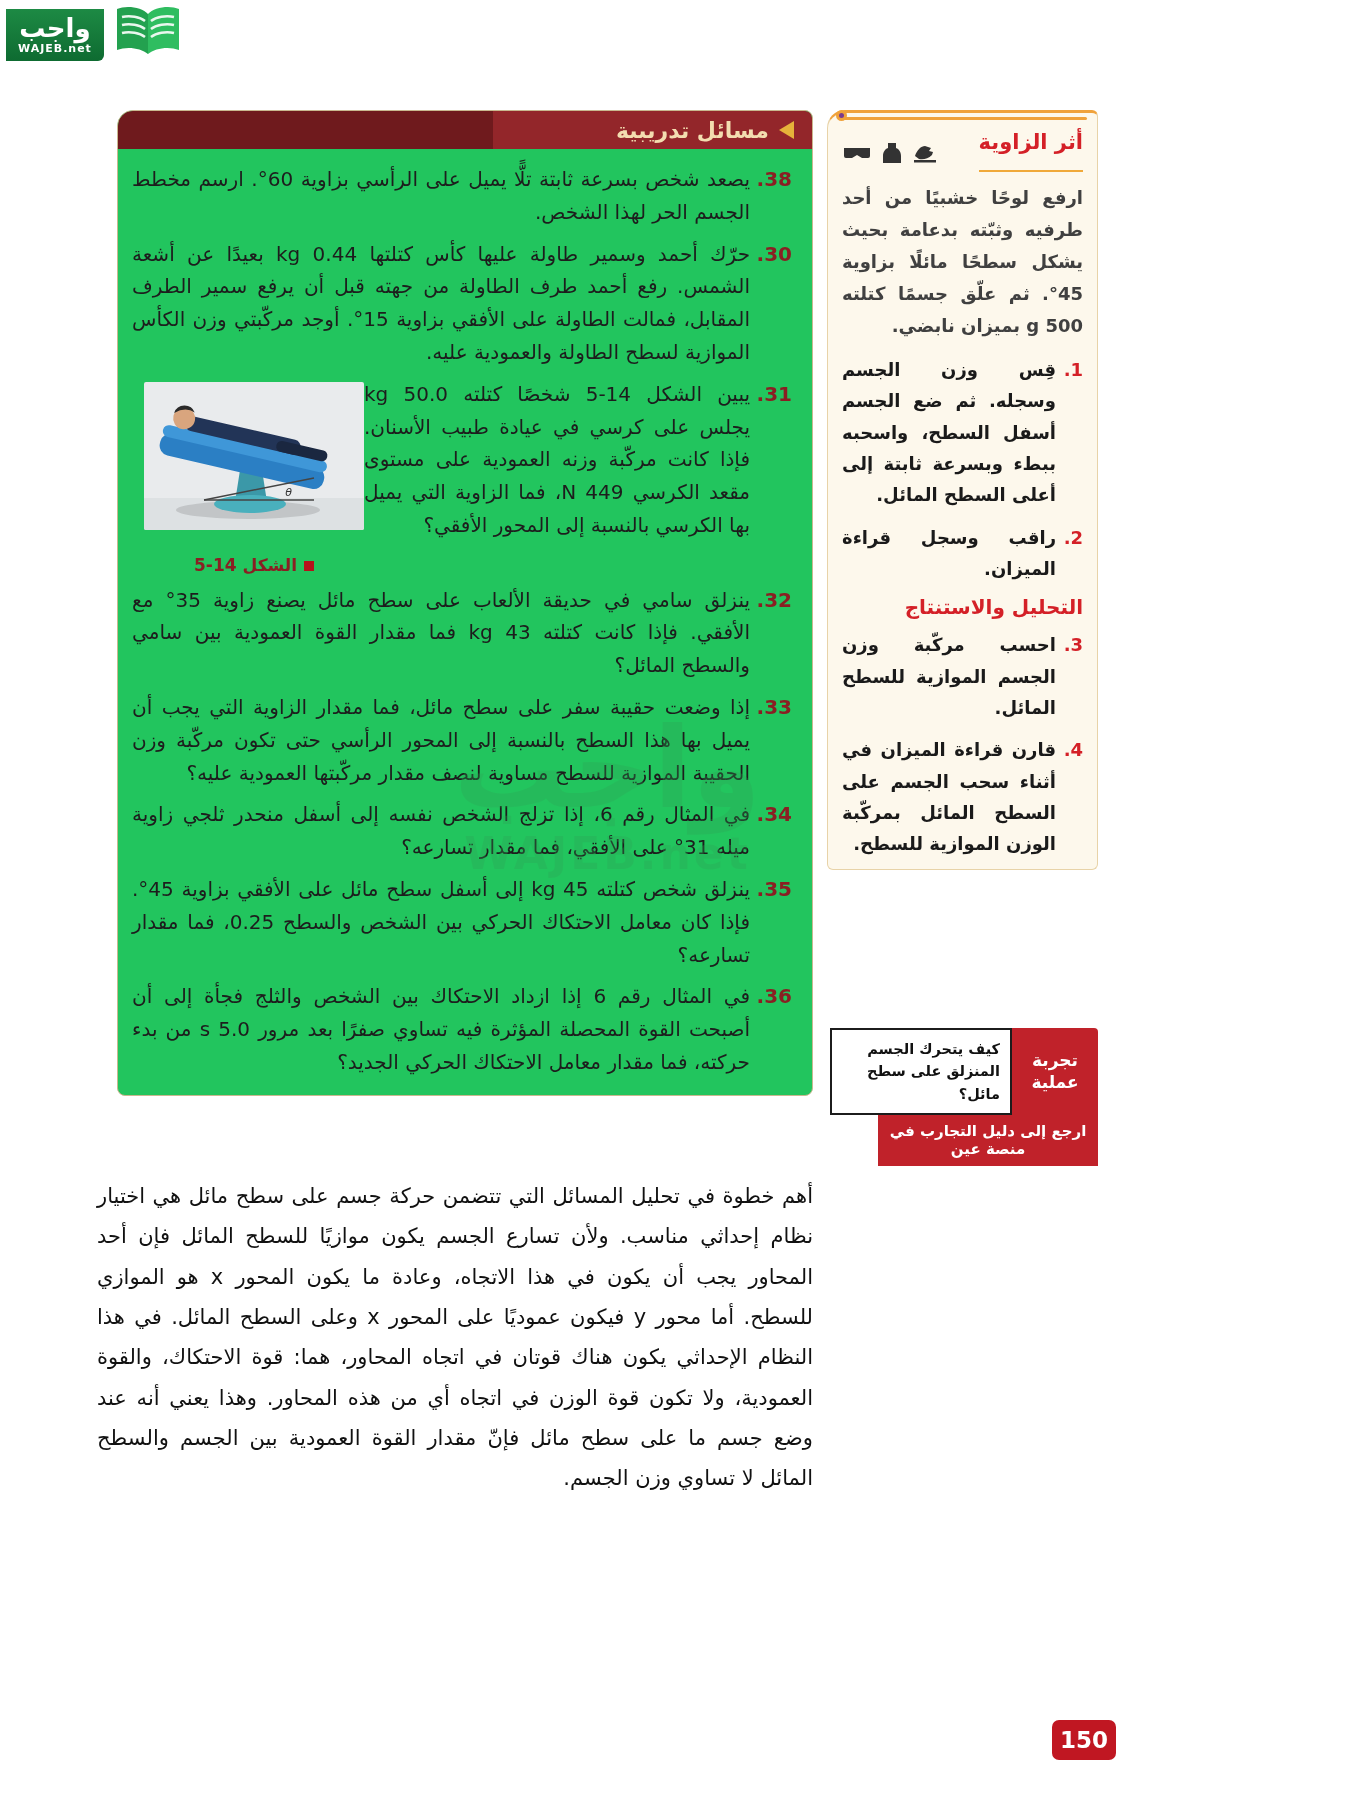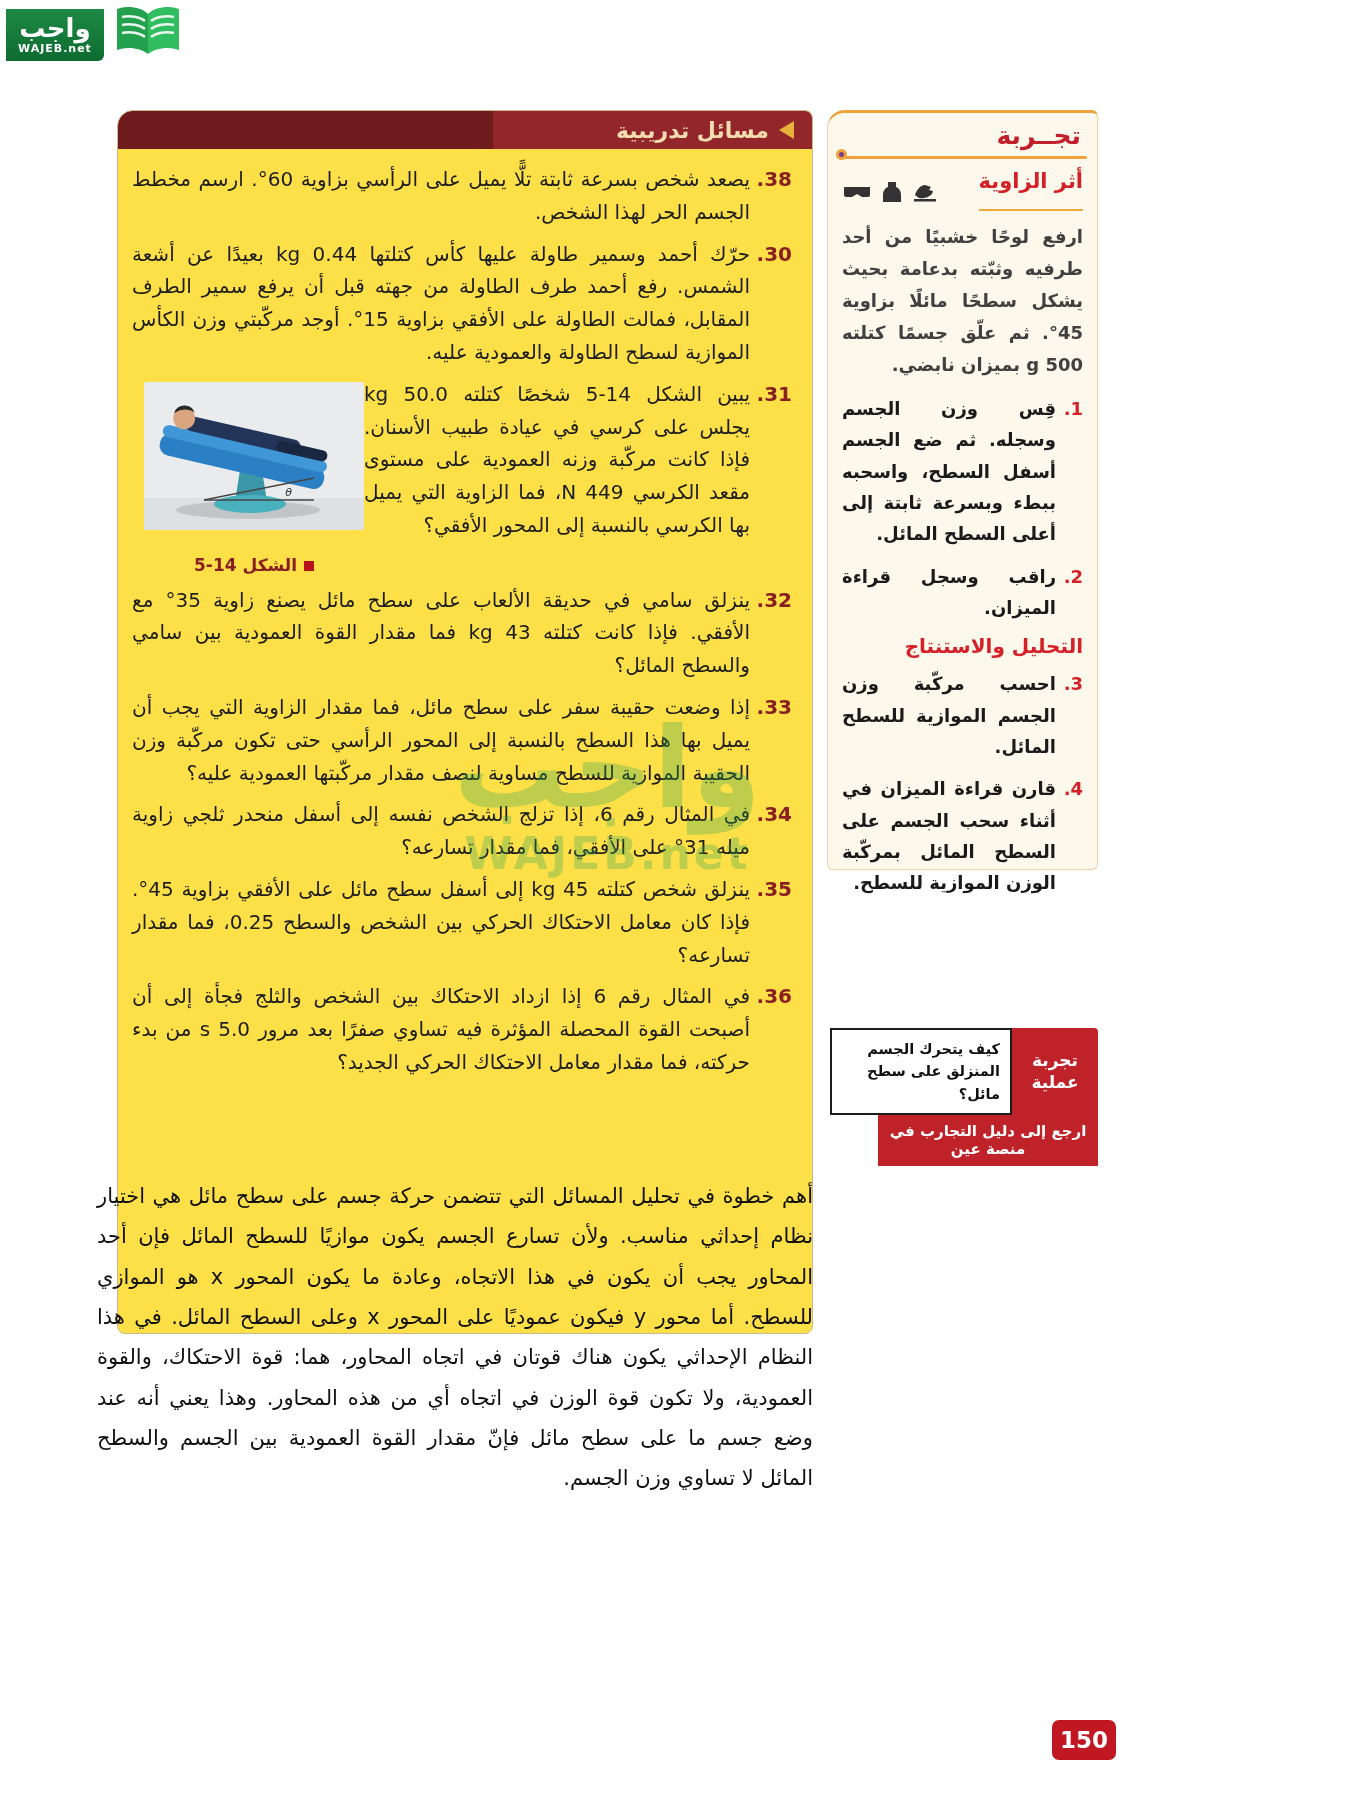--- a/index.html
+++ b/index.html
@@ -6,22 +6,22 @@
   body { margin:0; background:#ffffff; font-family:"DejaVu Sans", sans-serif; }
   .page { position:relative; width:1358px; height:1800px; background:#ffffff; direction:rtl; overflow:hidden; }
 
   
   .logo { position:absolute; top:4px; left:6px; direction:ltr; display:flex; align-items:center; gap:8px; z-index:20; }
   .logo-ribbon { background:linear-gradient(#1d8a44,#0e6b31); color:#fff; padding:5px 12px 6px; text-align:center; border-radius:0 0 6px 0; }
   .logo-name { font-size:26px; font-weight:bold; line-height:1.1; }
   .logo-site { font-size:11px; letter-spacing:1px; font-weight:bold; }
 
   
-  .problems-box { position:absolute; left:117px; top:110px; width:696px; height:1224px;
-    background:#fde047; border:1.5px solid #c9b88f; border-radius:16px 8px 8px 8px; overflow:hidden; }
+  .problems-box { position:absolute; left:117px; top:110px; width:696px; height:986px;
+    background:#22c55e; border:1.5px solid #c9b88f; border-radius:16px 8px 8px 8px; overflow:hidden; }
   .box-header { height:38px; background:linear-gradient(to right,#6f1a1d 0 54%, #93262a 54% 100%);
     display:flex; align-items:center; padding:0 18px; gap:10px; border-radius:14px 6px 0 0; }
   .hdr-arrow { width:0; height:0; border-top:9px solid transparent; border-bottom:9px solid transparent; border-right:15px solid #e6b23a; }
   .box-header .title { color:#f3ddb0; font-weight:bold; font-size:22px; }
   .problems { list-style:none; margin:0; padding:14px 16px 8px 14px; }
   .problem { position:relative; padding-right:46px; margin-bottom:9px; font-size:20px; line-height:1.64; color:#1d1d1d; text-align:justify; }
   .problem .num { position:absolute; right:4px; top:0; color:#8a1f23; font-weight:bold; }
   .fig { float:left; width:220px; margin:6px 12px 2px 0; }
   .fig-img { display:block; border-radius:2px; }
   .fig-caption { display:flex; align-items:center; justify-content:center; gap:7px; margin-top:22px; font-size:17px; font-weight:bold; color:#8a1f23; }
@@ -146,23 +146,20 @@
         <span>ينزلق شخص كتلته 45 kg إلى أسفل سطح مائل على الأفقي بزاوية 45°. فإذا كان معامل الاحتكاك الحركي بين الشخص والسطح 0.25، فما مقدار تسارعه؟</span>
       </li>
       <li class="problem">
         <span class="num">36.</span>
         <span>في المثال رقم 6 إذا ازداد الاحتكاك بين الشخص والثلج فجأة إلى أن أصبحت القوة المحصلة المؤثرة فيه تساوي صفرًا بعد مرور 5.0 s من بدء حركته، فما مقدار معامل الاحتكاك الحركي الجديد؟</span>
       </li>
     </ol>
   </section>
 
   <aside class="sidebar">
-    <div class="sb-header">
-      <span class="word">تجــربة</span>
-    </div>
     <div class="sb-rule">
       <span class="dot"></span>
     </div>
     <div class="sb-titlerow">
       <span class="sb-title">أثر الزاوية</span>
       <span class="sb-icons">
         <span>
           <svg width="26" height="22" viewBox="0 0 26 22">
               <path d="M3 14 c2-6 6-10 10-10 l6 2 -2 3 4 1 -1 3 c-4 4 -9 5 -13 4 z" fill="#333"></path>
               <rect x="2" y="18" width="22" height="2.5" fill="#333"></rect>

